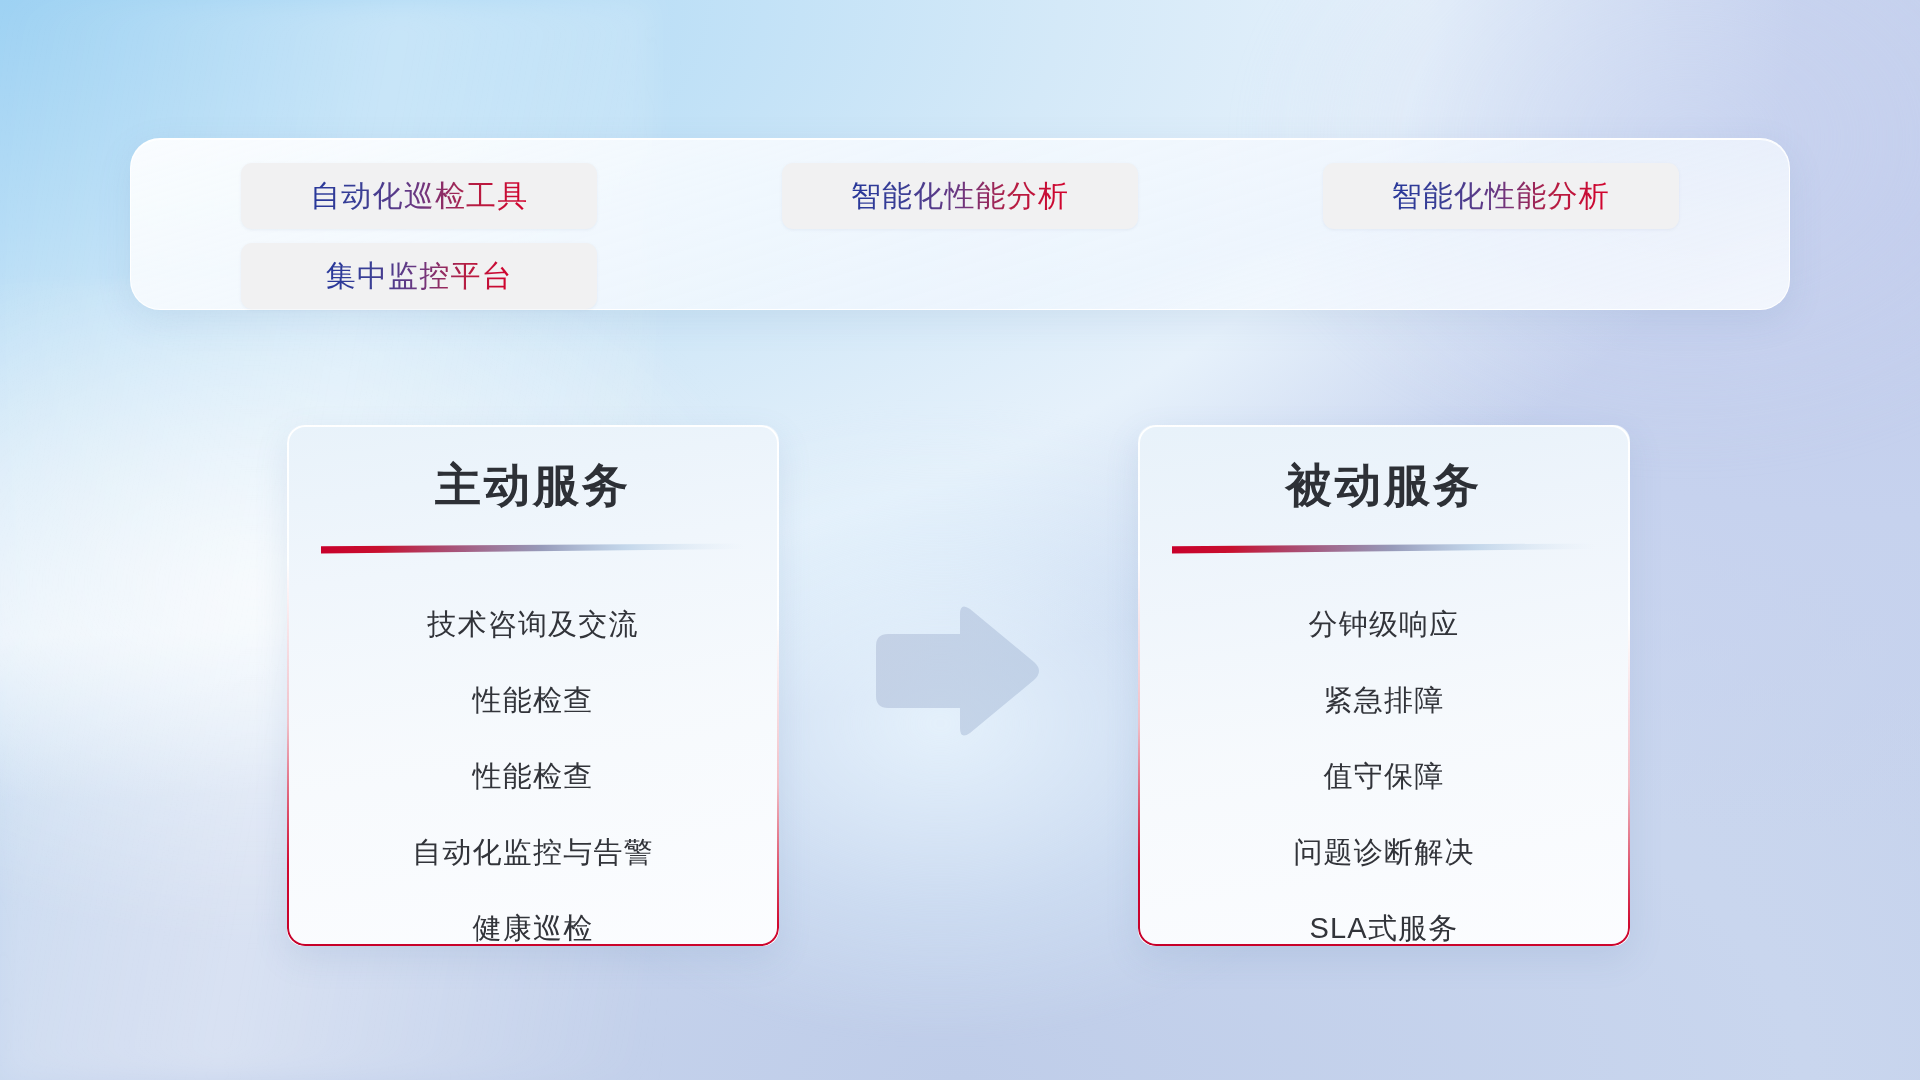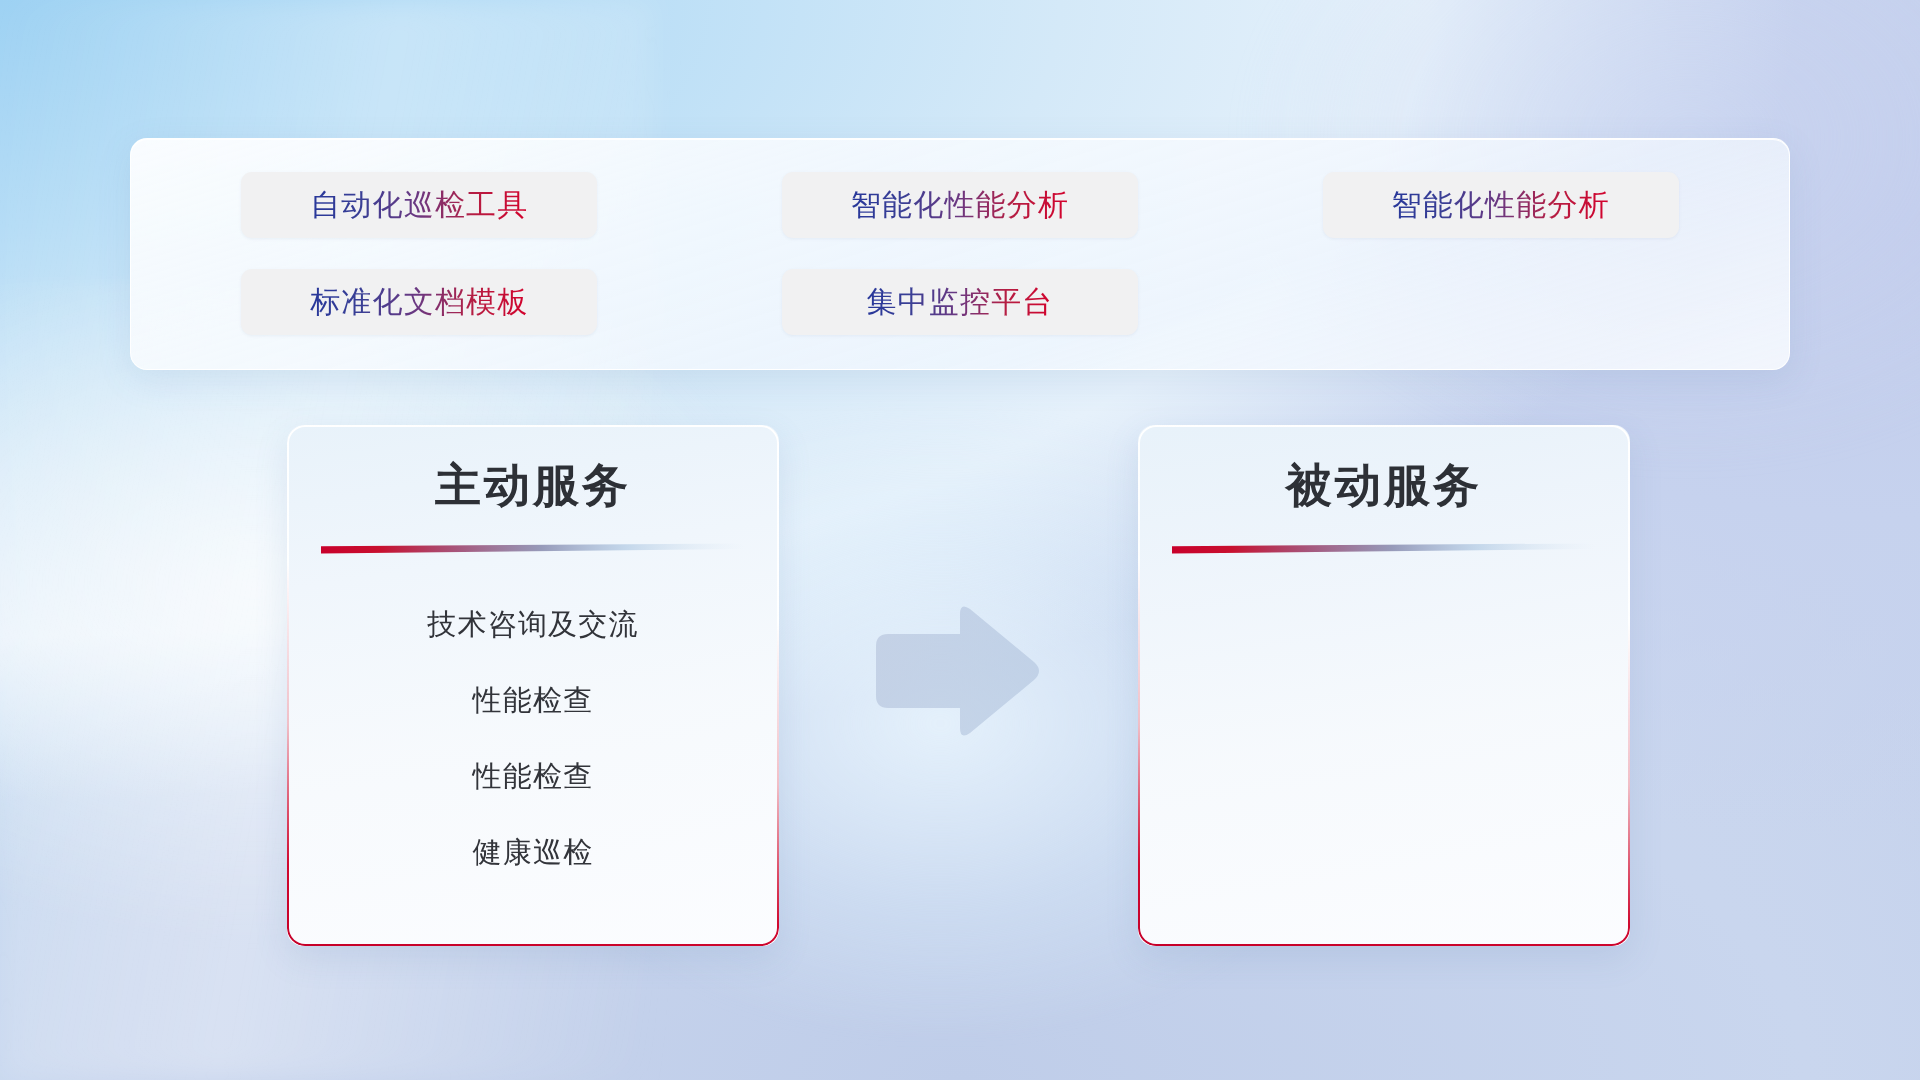--- a/index.html
+++ b/index.html
@@ -35,22 +35,22 @@
     filter:blur(10px);
   }
   .bg-sheen{
     position:absolute; left:0; top:0; width:34%; height:100%;
     background:linear-gradient(100deg, rgba(255,255,255,0) 0%, rgba(255,255,255,.30) 48%, rgba(255,255,255,0) 100%);
     filter:blur(14px);
   }
 
   
   .tag-panel{
-    position:absolute; left:130px; top:138px; width:1660px; height:232px;
-    border-radius:17px;
+    position:absolute; left:130px; top:138px; width:1660px; height:172px;
+    border-radius:30px;
     background:linear-gradient(163deg, rgba(255,255,255,.92) 0%, rgba(250,252,255,.80) 34%, rgba(241,247,254,.74) 66%, rgba(248,251,255,.88) 100%);
     border:1px solid rgba(255,255,255,.95);
     box-shadow:0 10px 34px rgba(90,130,180,.13), inset 0 1px 0 rgba(255,255,255,.96);
     display:grid;
     grid-template-columns:repeat(3,1fr);
     grid-template-rows:repeat(2,1fr);
     align-items:center; justify-items:center;
     padding:24px 40px 26px;
     column-gap:44px; row-gap:14px;
   }
@@ -137,23 +137,20 @@
 
 <div class="tag-panel">
   <div class="tag">
     <span class="tag-label">自动化巡检工具</span>
   </div>
   <div class="tag">
     <span class="tag-label">智能化性能分析</span>
   </div>
   <div class="tag">
     <span class="tag-label">智能化性能分析</span>
-  </div>
-  <div class="tag">
-    <span class="tag-label">标准化文档模板</span>
   </div>
   <div class="tag">
     <span class="tag-label">集中监控平台</span>
   </div>
 </div>
 
 <div class="card card-left">
   <div class="card-title">主动服务</div>
   <div class="card-divider">
     <svg viewBox="0 0 424 11" preserveAspectRatio="none" aria-hidden="true">
@@ -167,20 +164,21 @@
           <stop offset="100%" stop-color="#cfe0ee" stop-opacity="0"></stop>
         </linearGradient>
       </defs>
       <path d="M0,3.2 L424,0.4 L424,6.0 L0,10.6 Z" fill="url(#divGradL)"></path>
     </svg>
   </div>
   <div class="card-items">
     <div class="card-item">技术咨询及交流</div>
     <div class="card-item">性能检查</div>
     <div class="card-item">性能检查</div>
+    <div class="card-item">自动化监控与告警</div>
     <div class="card-item">健康巡检</div>
   </div>
 </div>
 
 <div class="flow-arrow">
   <svg viewBox="0 0 176 142" aria-hidden="true">
     <defs>
       <linearGradient id="arrowGrad" x1="0" y1="0" x2="1" y2="0.35">
         <stop offset="0%" stop-color="#b9c6dd" stop-opacity=".70"></stop>
         <stop offset="45%" stop-color="#b2c2dc" stop-opacity=".62"></stop>
@@ -201,13 +199,20 @@
           <stop offset="14%" stop-color="#c8102f" stop-opacity="1"></stop>
           <stop offset="32%" stop-color="#9b3b66" stop-opacity=".86"></stop>
           <stop offset="52%" stop-color="#6d6f9a" stop-opacity=".68"></stop>
           <stop offset="72%" stop-color="#8fb2d6" stop-opacity=".45"></stop>
           <stop offset="100%" stop-color="#cfe0ee" stop-opacity="0"></stop>
         </linearGradient>
       </defs>
       <path d="M0,3.2 L424,0.4 L424,6.0 L0,10.6 Z" fill="url(#divGradR)"></path>
     </svg>
   </div>
+  <div class="card-items">
+    <div class="card-item">分钟级响应</div>
+    <div class="card-item">紧急排障</div>
+    <div class="card-item">值守保障</div>
+    <div class="card-item">问题诊断解决</div>
+    <div class="card-item">SLA式服务</div>
+  </div>
 </div>
 
 </body></html>

